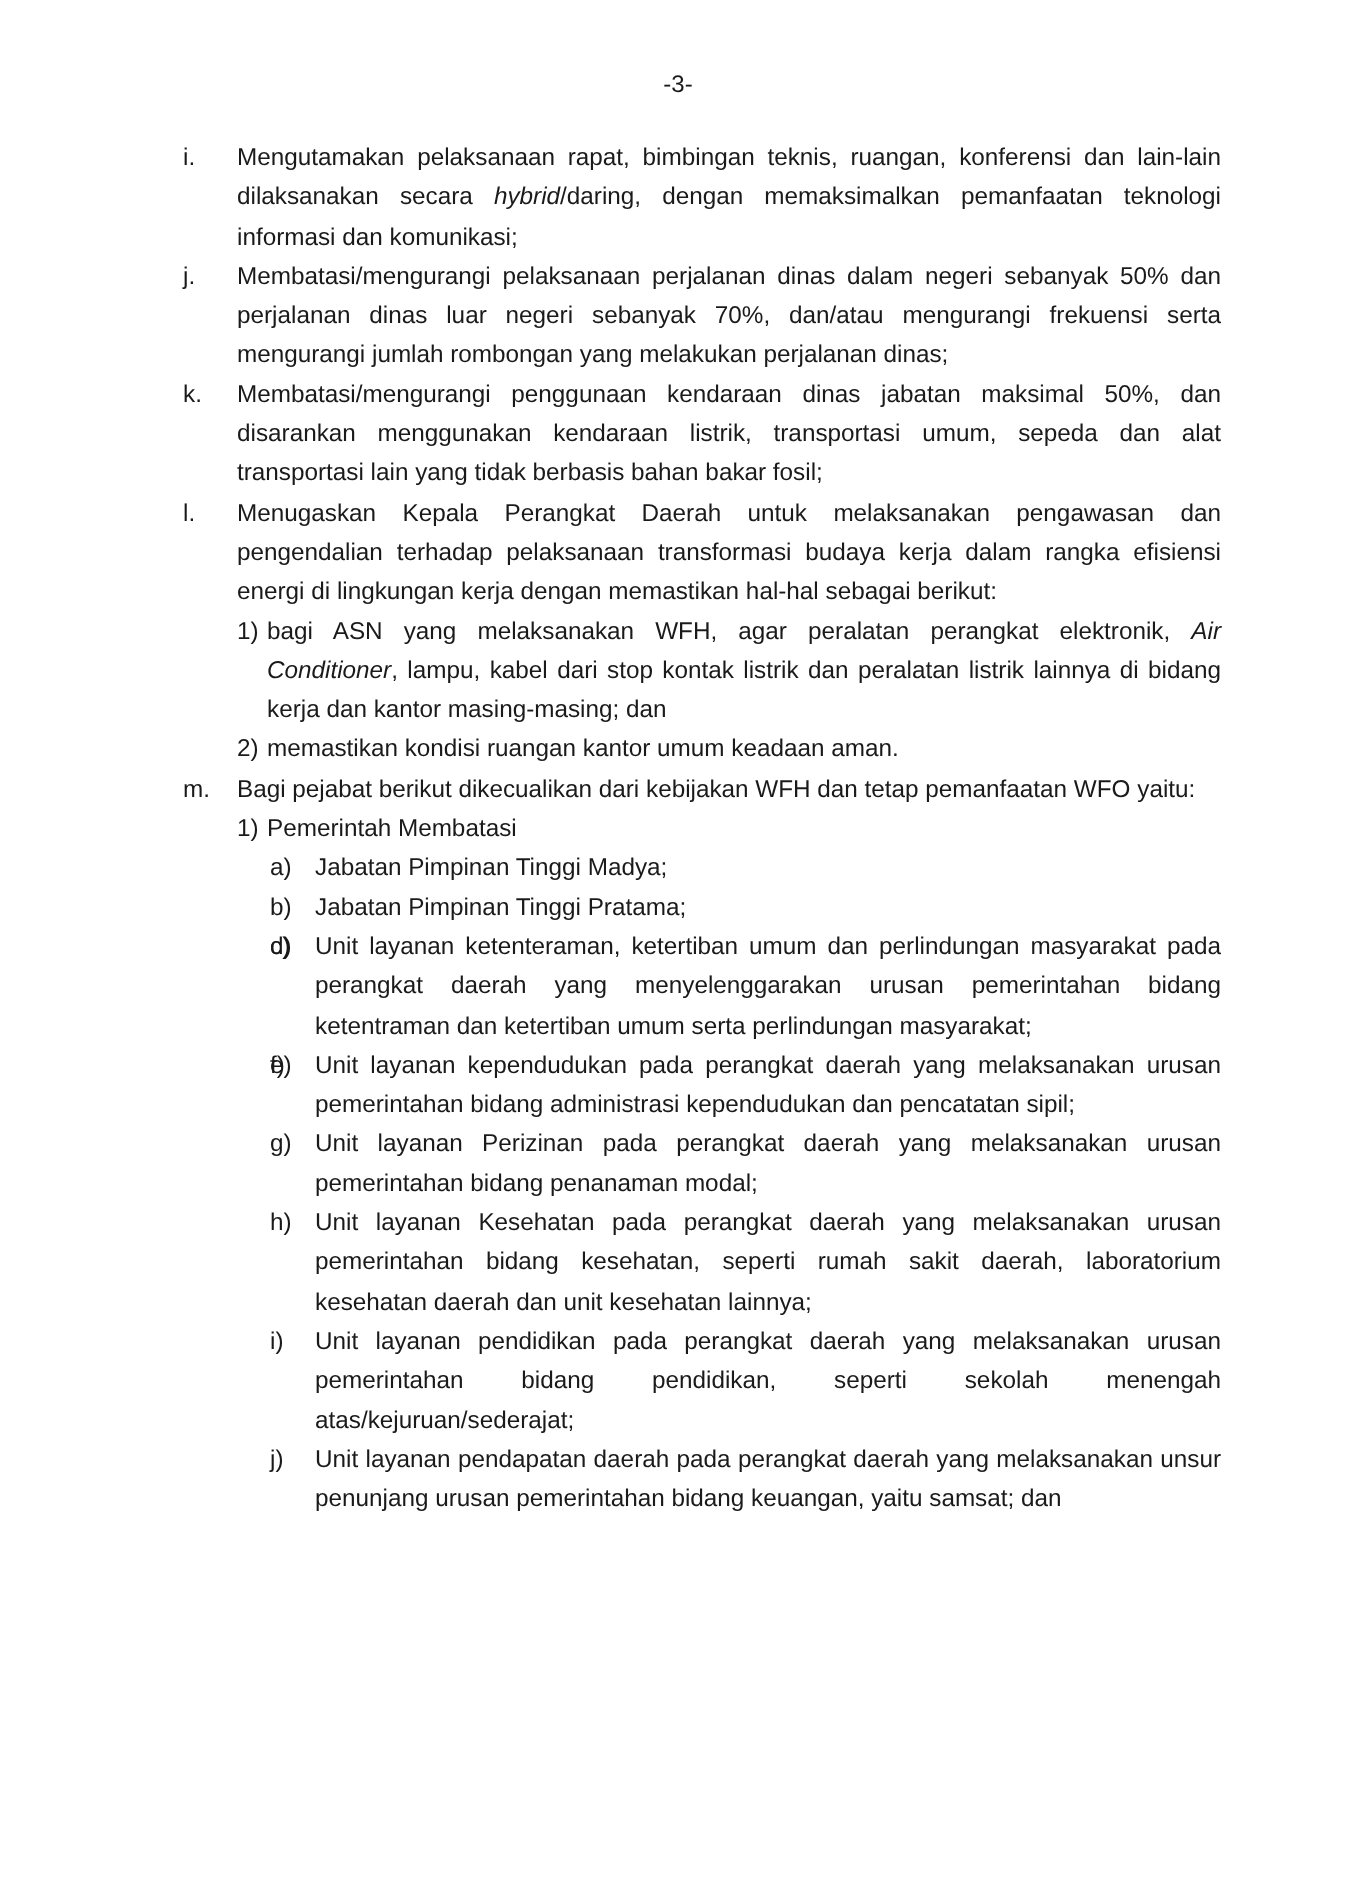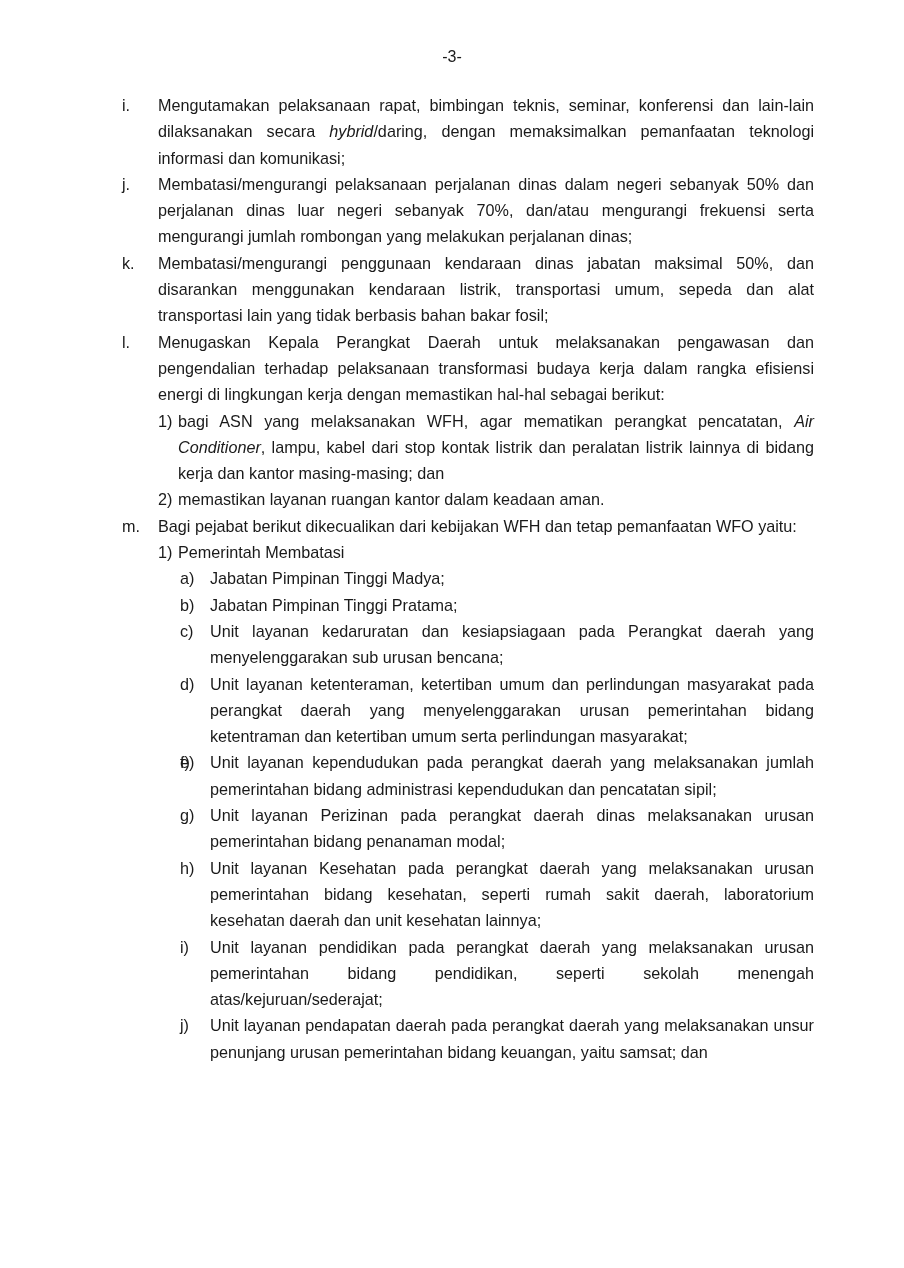--- a/index.html
+++ b/index.html
@@ -19,64 +19,64 @@
 </style>
 </head>
 <body>
 
 <div class="page-num">-3-</div>
 
 <div class="doc">
 
   <div class="item">
     <span class="lbl">i.</span>
-    <span>Mengutamakan pelaksanaan rapat, bimbingan teknis, seminar, konferensi dan lain-lain dilaksanakan secara </span><i>hybrid</i><span>/daring, dengan memaksimalkan pemanfaatan teknologi informasi dan komunikasi;</span>
+    <span>Mengutamakan pelaksanaan rapat, bimbingan teknis, ruangan, konferensi dan lain-lain dilaksanakan secara </span><i>hybrid</i><span>/daring, dengan memaksimalkan pemanfaatan teknologi informasi dan komunikasi;</span>
   </div>
 
   <div class="item">
     <span class="lbl">j.</span>
     <span>Membatasi/mengurangi pelaksanaan perjalanan dinas dalam negeri sebanyak 50% dan perjalanan dinas luar negeri sebanyak 70%, dan/atau mengurangi frekuensi serta mengurangi jumlah rombongan yang melakukan perjalanan dinas;</span>
   </div>
 
   <div class="item">
     <span class="lbl">k.</span>
     <span>Membatasi/mengurangi penggunaan kendaraan dinas jabatan maksimal 50%, dan disarankan menggunakan kendaraan listrik, transportasi umum, sepeda dan alat transportasi lain yang tidak berbasis bahan bakar fosil;</span>
   </div>
 
   <div class="item">
     <span class="lbl">l.</span>
     <span>Menugaskan Kepala Perangkat Daerah untuk melaksanakan pengawasan dan pengendalian terhadap pelaksanaan transformasi budaya kerja dalam rangka efisiensi energi di lingkungan kerja dengan memastikan hal-hal sebagai berikut:</span>
   </div>
   <div class="subwrap">
     <div class="sub">
       <span class="lbl">1)</span>
-      <span>bagi ASN yang melaksanakan WFH, agar mematikan perangkat pencatatan, </span><i>Air Conditioner</i><span>, lampu, kabel dari stop kontak listrik dan peralatan listrik lainnya di bidang kerja dan kantor masing-masing; dan</span>
+      <span>bagi ASN yang melaksanakan WFH, agar peralatan perangkat elektronik, </span><i>Air Conditioner</i><span>, lampu, kabel dari stop kontak listrik dan peralatan listrik lainnya di bidang kerja dan kantor masing-masing; dan</span>
     </div>
     <div class="sub">
       <span class="lbl">2)</span>
-      <span>memastikan layanan ruangan kantor dalam keadaan aman.</span>
+      <span>memastikan kondisi ruangan kantor umum keadaan aman.</span>
     </div>
   </div>
 
   <div class="item">
     <span class="lbl">m.</span>
     <span>Bagi pejabat berikut dikecualikan dari kebijakan WFH dan tetap pemanfaatan WFO yaitu:</span>
   </div>
   <div class="subwrap">
     <div class="sub">
       <span class="lbl">1)</span>
       <span>Pemerintah Membatasi</span>
     </div>
     <div class="sub2wrap">
       <div class="sub2"><span class="lbl">a)</span><span>Jabatan Pimpinan Tinggi Madya;</span></div>
       <div class="sub2"><span class="lbl">b)</span><span>Jabatan Pimpinan Tinggi Pratama;</span></div>
-      <div class="sub2"><span class="lbl">c)</span><span>Unit layanan kedaruratan dan kesiapsiagaan pada Perangkat daerah yang menyelenggarakan sub urusan bencana;</span></div>
+      <div class="sub2"><span class="lbl">c)</span></div>
       <div class="sub2"><span class="lbl">d)</span><span>Unit layanan ketenteraman, ketertiban umum dan perlindungan masyarakat pada perangkat daerah yang menyelenggarakan urusan pemerintahan bidang ketentraman dan ketertiban umum serta perlindungan masyarakat;</span></div>
       <div class="sub2"><span class="lbl">e)</span></div>
-      <div class="sub2"><span class="lbl">f)</span><span>Unit layanan kependudukan pada perangkat daerah yang melaksanakan jumlah pemerintahan bidang administrasi kependudukan dan pencatatan sipil;</span></div>
-      <div class="sub2"><span class="lbl">g)</span><span>Unit layanan Perizinan pada perangkat daerah dinas melaksanakan urusan pemerintahan bidang penanaman modal;</span></div>
+      <div class="sub2"><span class="lbl">f)</span><span>Unit layanan kependudukan pada perangkat daerah yang melaksanakan urusan pemerintahan bidang administrasi kependudukan dan pencatatan sipil;</span></div>
+      <div class="sub2"><span class="lbl">g)</span><span>Unit layanan Perizinan pada perangkat daerah yang melaksanakan urusan pemerintahan bidang penanaman modal;</span></div>
       <div class="sub2"><span class="lbl">h)</span><span>Unit layanan Kesehatan pada perangkat daerah yang melaksanakan urusan pemerintahan bidang kesehatan, seperti rumah sakit daerah, laboratorium kesehatan daerah dan unit kesehatan lainnya;</span></div>
       <div class="sub2"><span class="lbl">i)</span><span>Unit layanan pendidikan pada perangkat daerah yang melaksanakan urusan pemerintahan bidang pendidikan, seperti sekolah menengah atas/kejuruan/sederajat;</span></div>
       <div class="sub2"><span class="lbl">j)</span><span>Unit layanan pendapatan daerah pada perangkat daerah yang melaksanakan unsur penunjang urusan pemerintahan bidang keuangan, yaitu samsat; dan</span></div>
     </div>
   </div>
 
 </div>
 
 </body></html>

